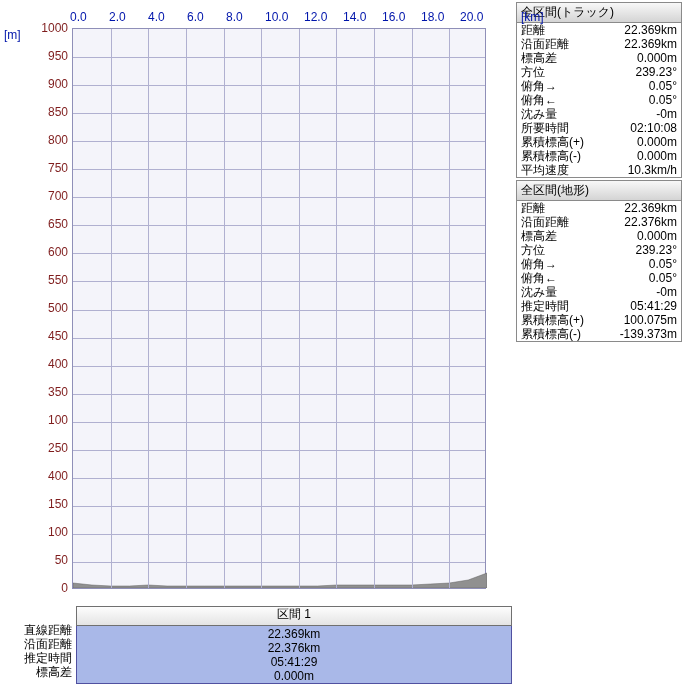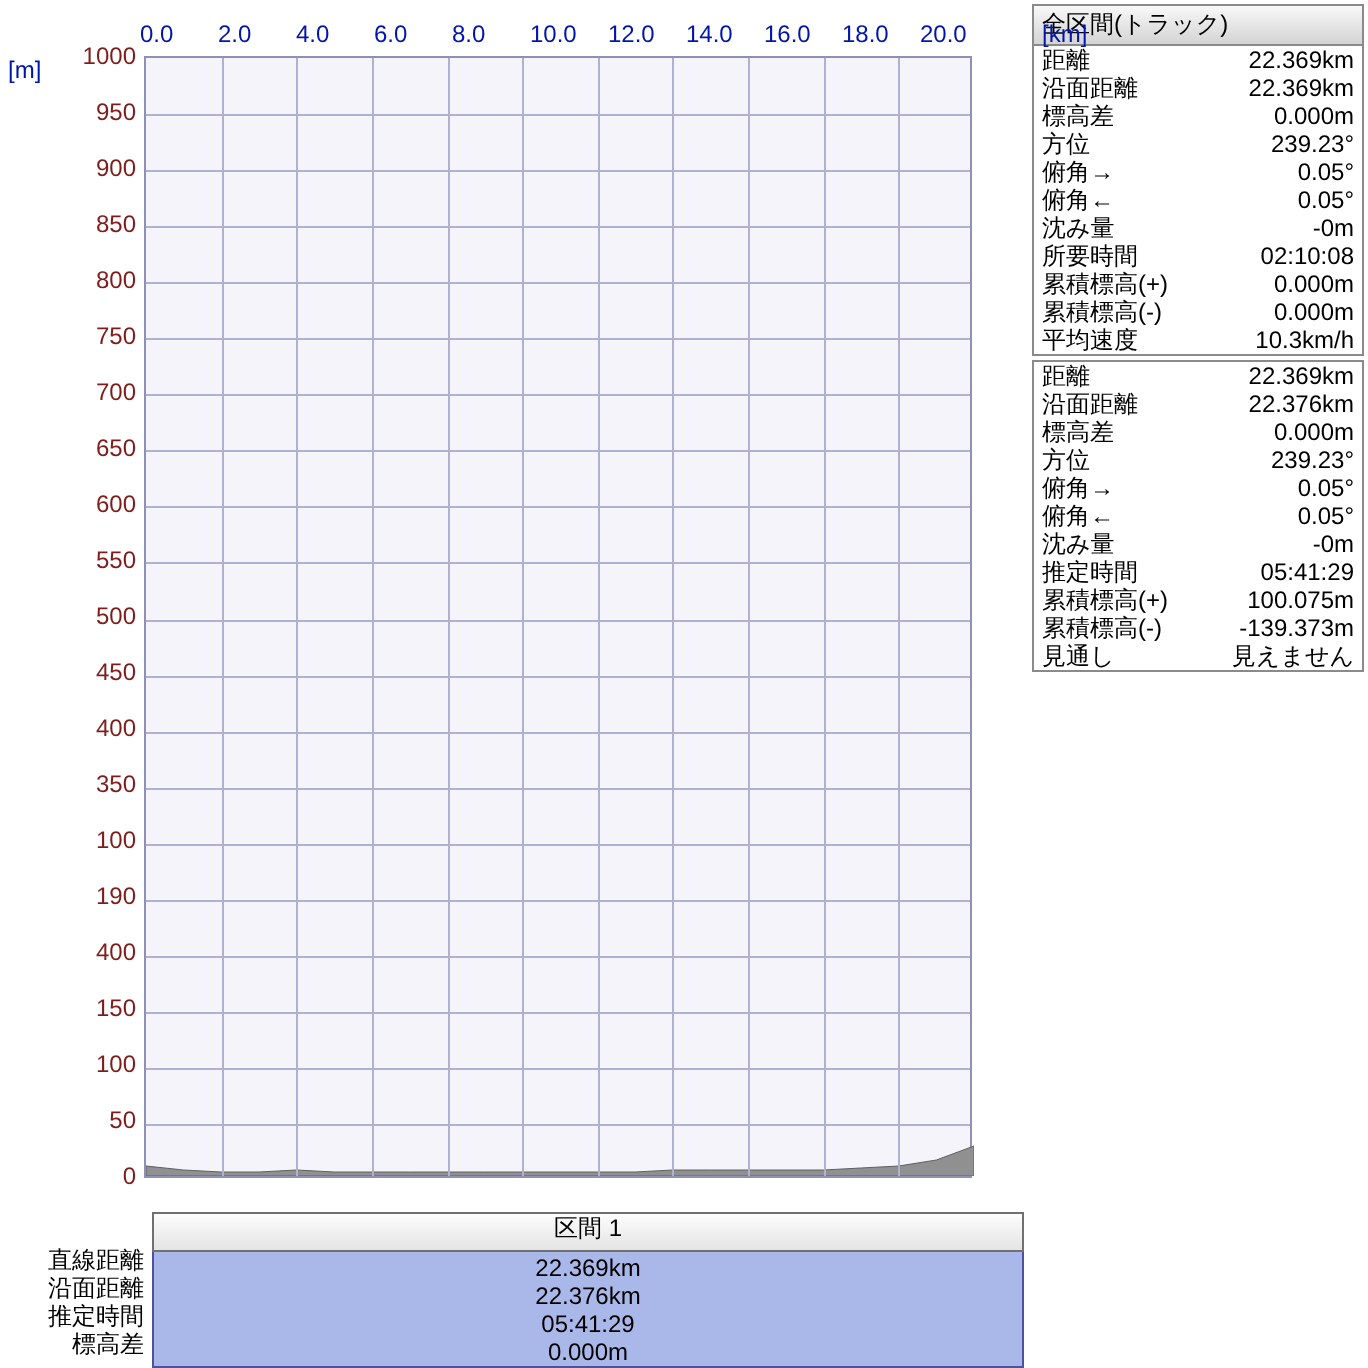--- a/index.html
+++ b/index.html
@@ -189,21 +189,21 @@
           <div>750</div>
           <div>700</div>
           <div>650</div>
           <div>600</div>
           <div>550</div>
           <div>500</div>
           <div>450</div>
           <div>400</div>
           <div>350</div>
           <div>100</div>
-          <div>190</div>
+          <div>250</div>
           <div>400</div>
           <div>150</div>
           <div>100</div>
           <div>50</div>
           <div>0</div>
         </div>
 
       <div class="plot" id="plot">
         <svg class="terrain" id="terrain-svg" preserveAspectRatio="none" viewBox="0 0 414 20" style="height: 20px;">
             <path d="M0,20 L0.0,15.0 L18.8,17.0 L37.6,18.0 L56.5,18.0 L75.3,17.0 L94.1,18.0 L112.9,18.0 L131.7,18.0 L150.5,18.0 L169.4,18.0 L188.2,18.0 L207.0,18.0 L225.8,18.0 L244.6,18.0 L263.5,17.0 L282.3,17.0 L301.1,17.0 L319.9,17.0 L338.7,17.0 L357.5,16.0 L376.4,15.0 L395.2,12.0 L414.0,5.0 L414,20 Z" fill="#909090" stroke="#606060" stroke-width="0.5"></path>
@@ -304,20 +304,21 @@
             <span class="k">累積標高(-)</span>
             <span class="v">0.000m</span>
           </div>
           <div class="kv">
             <span class="k">平均速度</span>
             <span class="v">10.3km/h</span>
           </div>
         </div>
       </div>
       <div class="panel">
+        <div class="panel-title">全区間(地形)</div>
         <div class="panel-body">
           <div class="kv">
             <span class="k">距離</span>
             <span class="v">22.369km</span>
           </div>
           <div class="kv">
             <span class="k">沿面距離</span>
             <span class="v">22.376km</span>
           </div>
           <div class="kv">
@@ -345,21 +346,17 @@
             <span class="v">05:41:29</span>
           </div>
           <div class="kv">
             <span class="k">累積標高(+)</span>
             <span class="v">100.075m</span>
           </div>
           <div class="kv">
             <span class="k">累積標高(-)</span>
             <span class="v">-139.373m</span>
           </div>
-          <div class="kv">
-            <span class="k">見通し</span>
-            <span class="v">見えません</span>
-          </div>
         </div>
       </div>
     </div>
 
 </div>
 
 </body></html>

